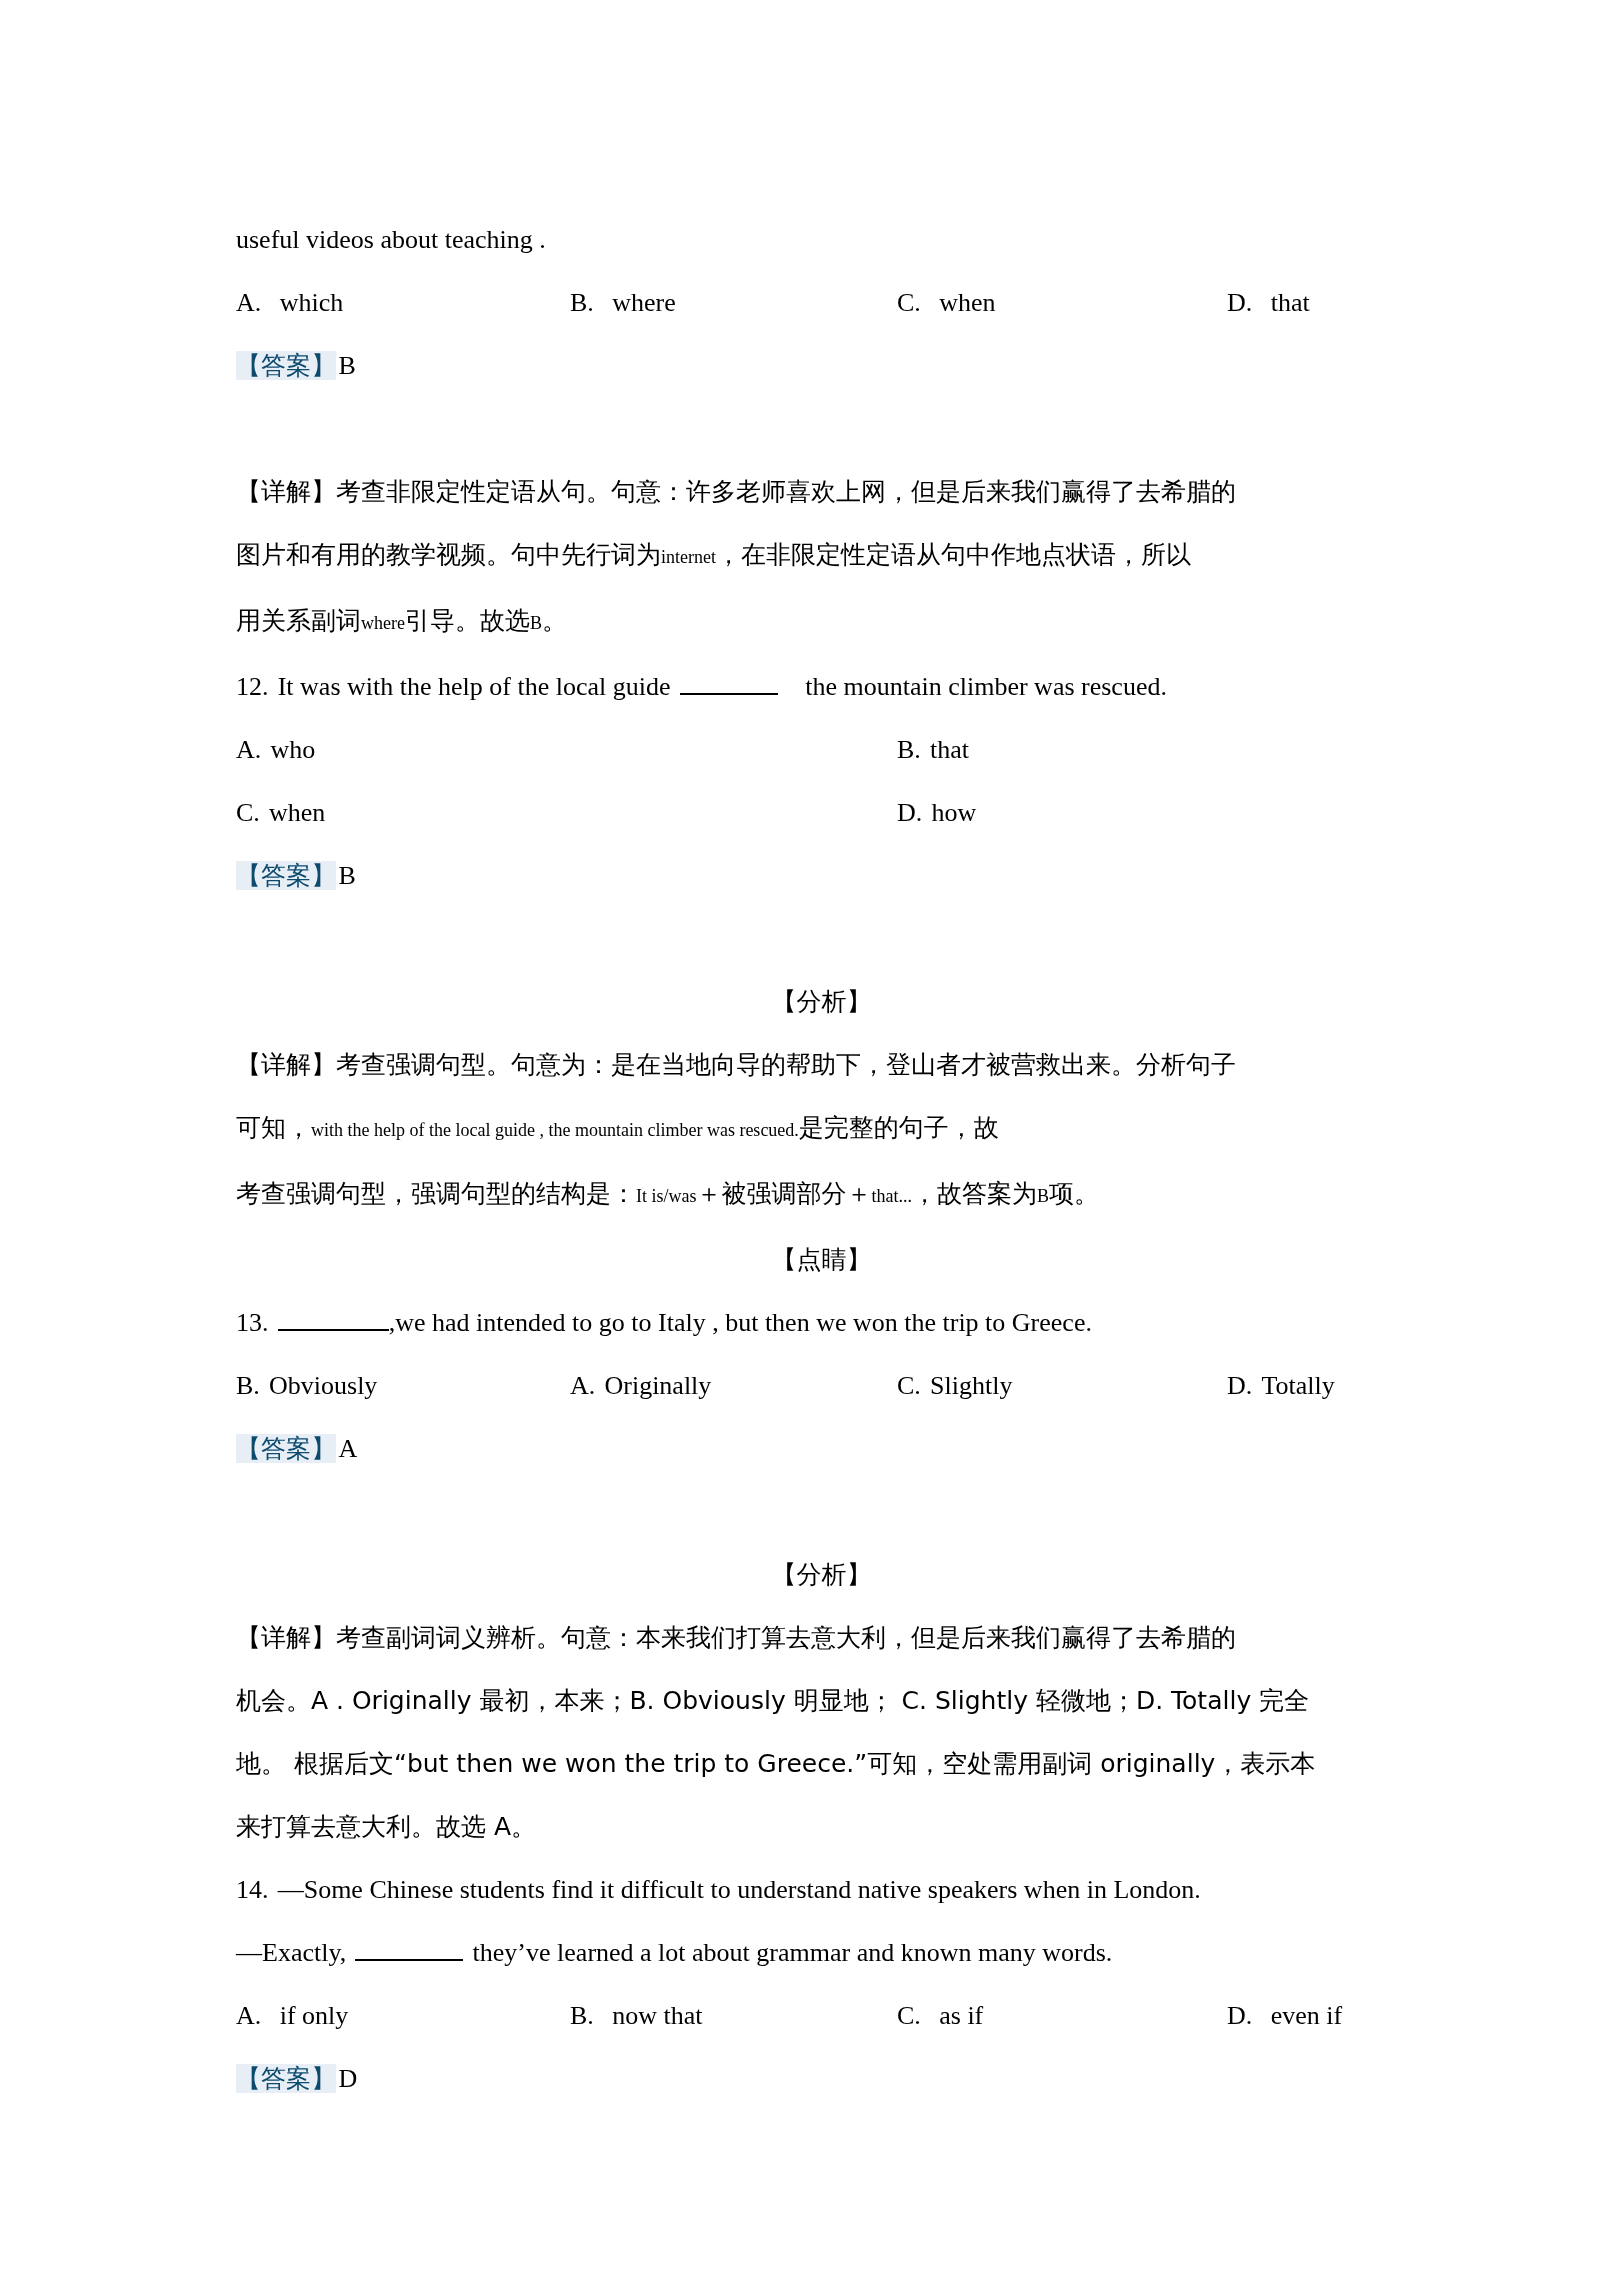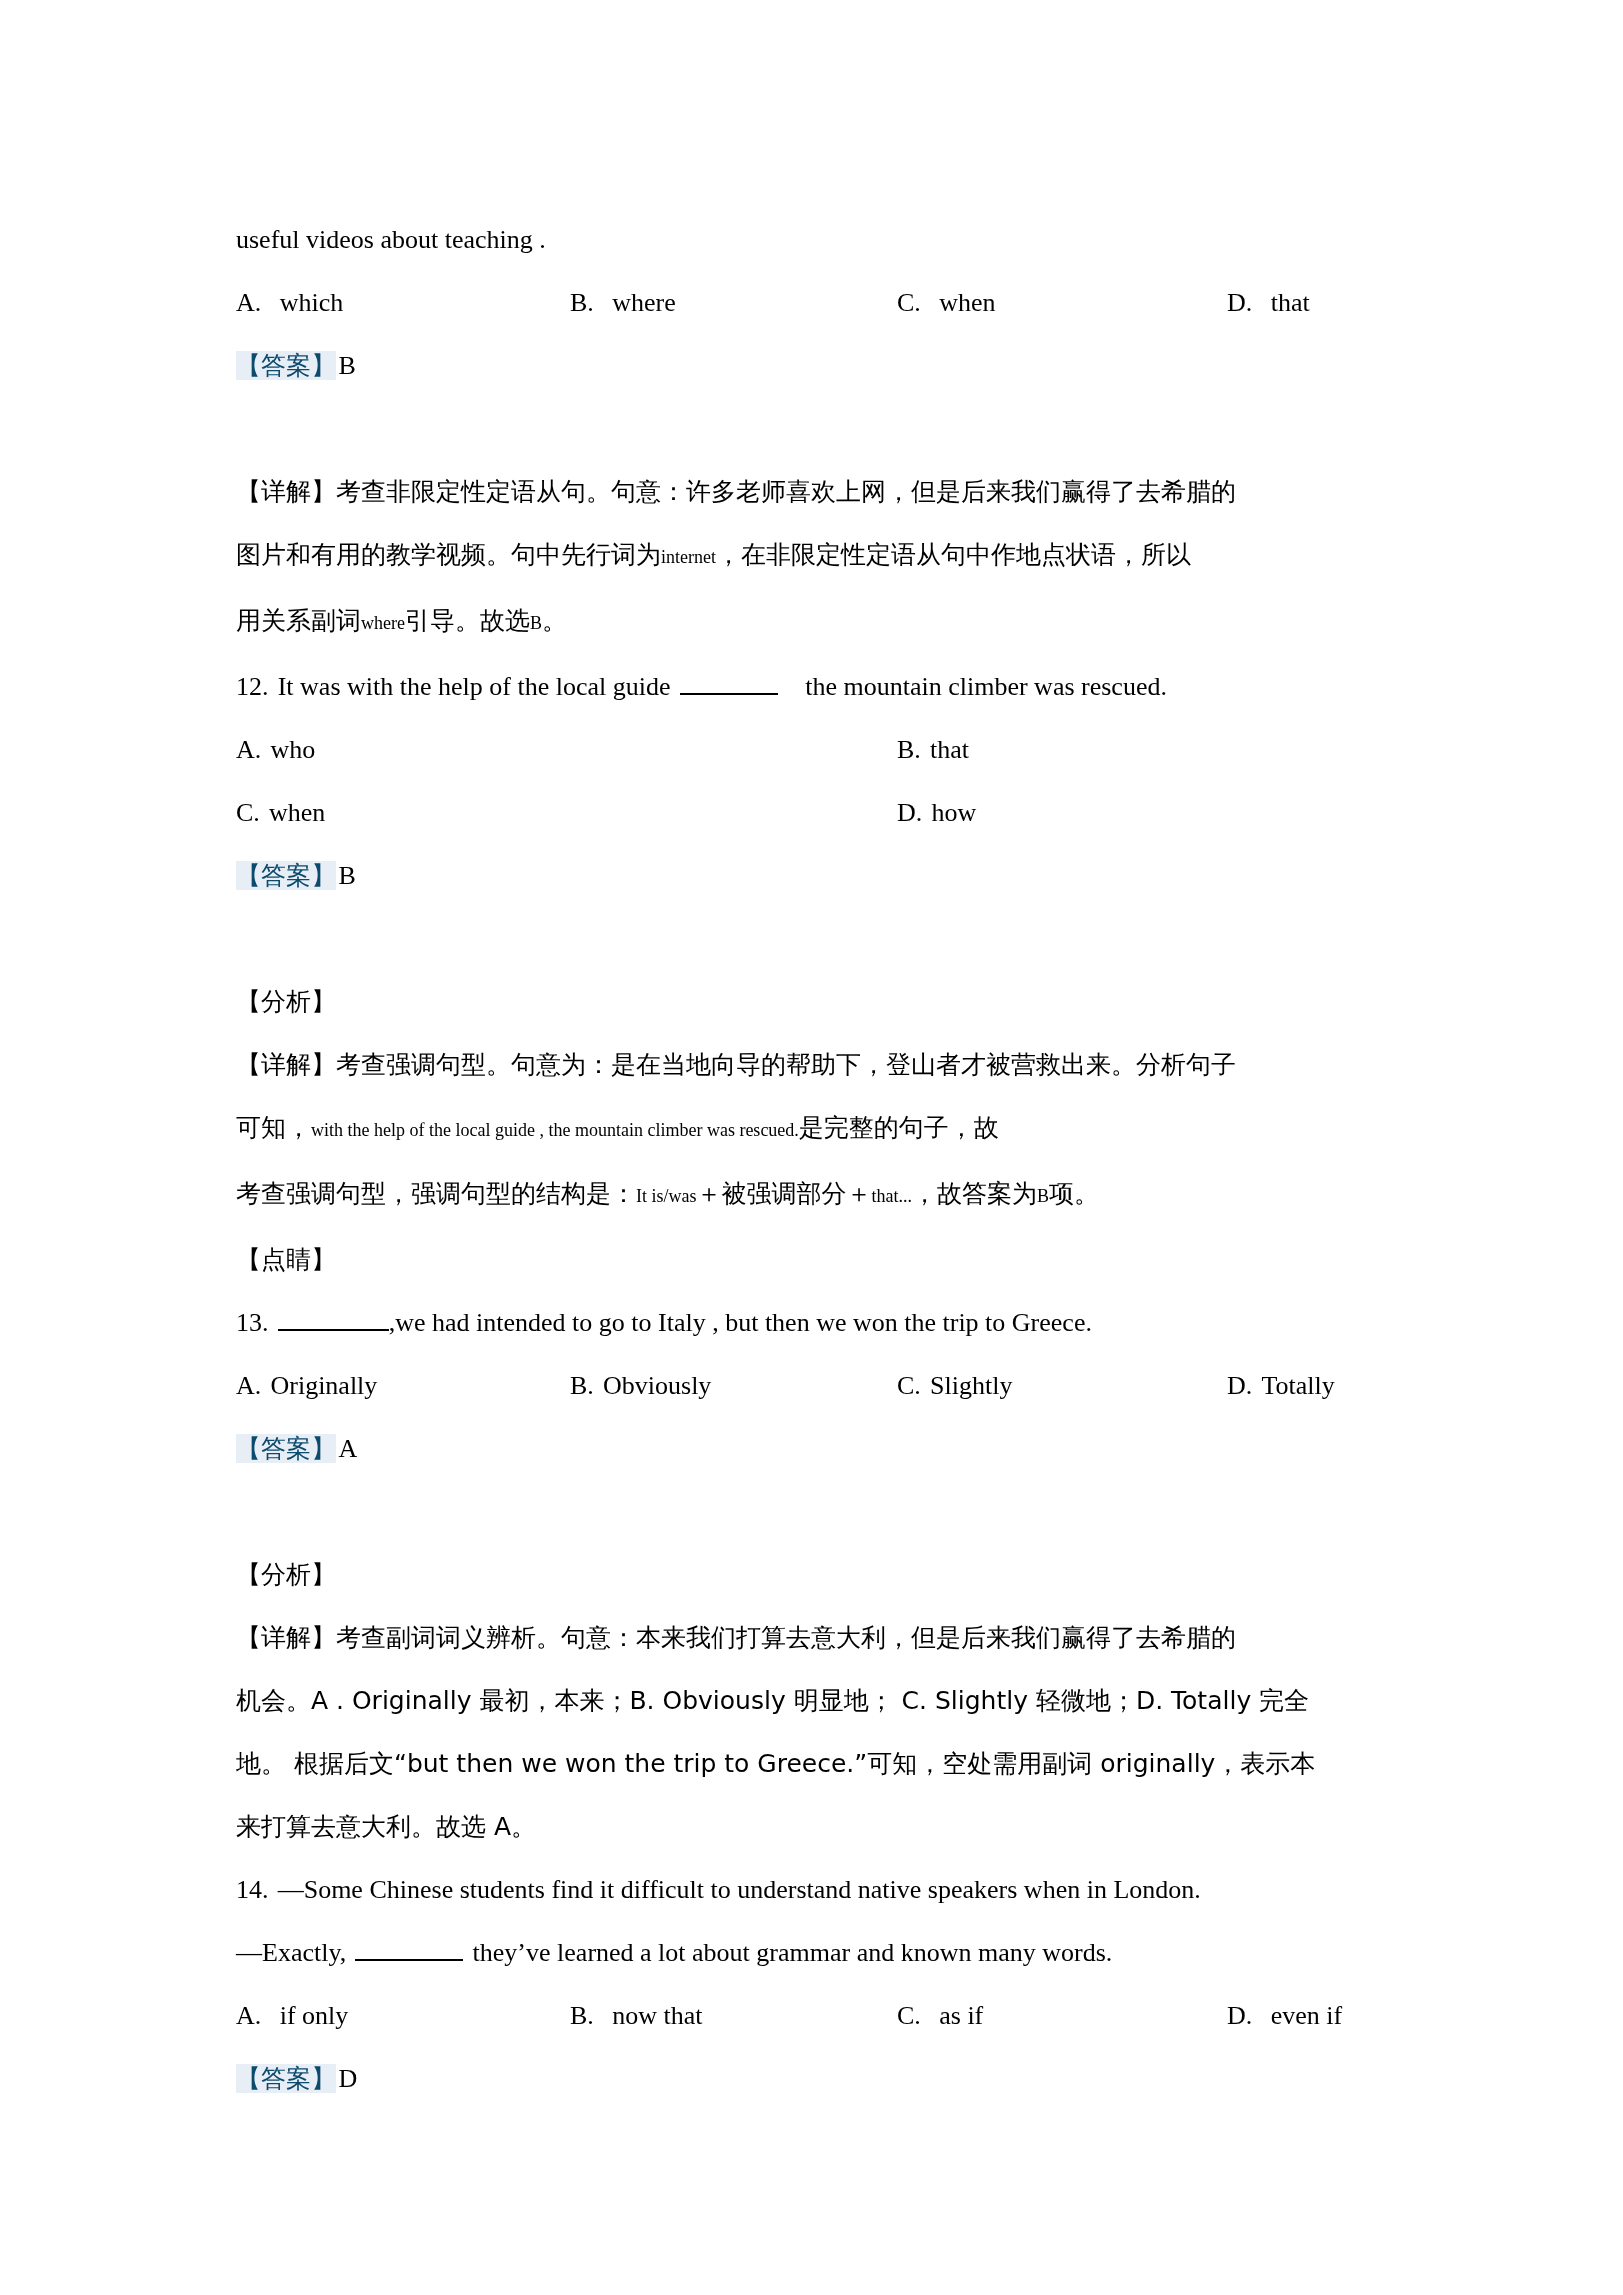--- a/index.html
+++ b/index.html
@@ -69,20 +69,21 @@
   }
   .answer .val {
     color: #000000;
     margin-left: 2.6px;
   }
   .marker {
     font-family: Liberation Serif, serif;
     font-size: 25px;
     line-height: 63px;
     white-space: nowrap;
+    text-align: center;
   }
   .gap {
     height: 63px;
   }
   .blank {
     display: inline-block;
     border-bottom: 2px solid #000;
     vertical-align: baseline;
   }
   .blank.w1 { width: 98px; }
@@ -169,24 +170,24 @@
   </div>
 
   <div class="marker">【点睛】</div>
 
   <div class="line">
     <span>13.</span><span class="sp"></span><span class="blank w2"></span><span>,we had intended to go to Italy , but then we won the trip to Greece.</span>
   </div>
 
   <div class="opts c4">
     <div class="col">
+      <span>B.</span><span class="sp"></span><span>Obviously</span>
+    </div>
+    <div class="col">
       <span>A.</span><span class="sp"></span><span>Originally</span>
-    </div>
-    <div class="col">
-      <span>B.</span><span class="sp"></span><span>Obviously</span>
     </div>
     <div class="col">
       <span>C.</span><span class="sp"></span><span>Slightly</span>
     </div>
     <div class="col">
       <span>D.</span><span class="sp"></span><span>Totally</span>
     </div>
   </div>
 
   <div class="answer">

